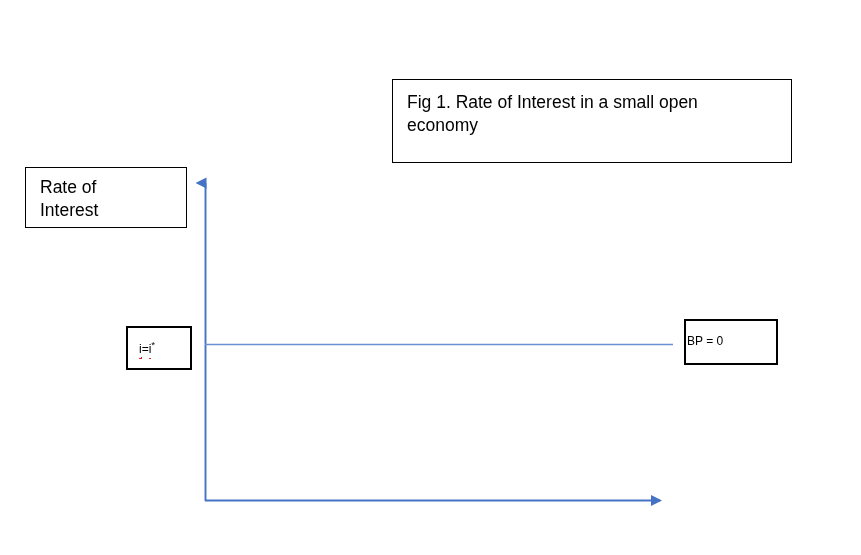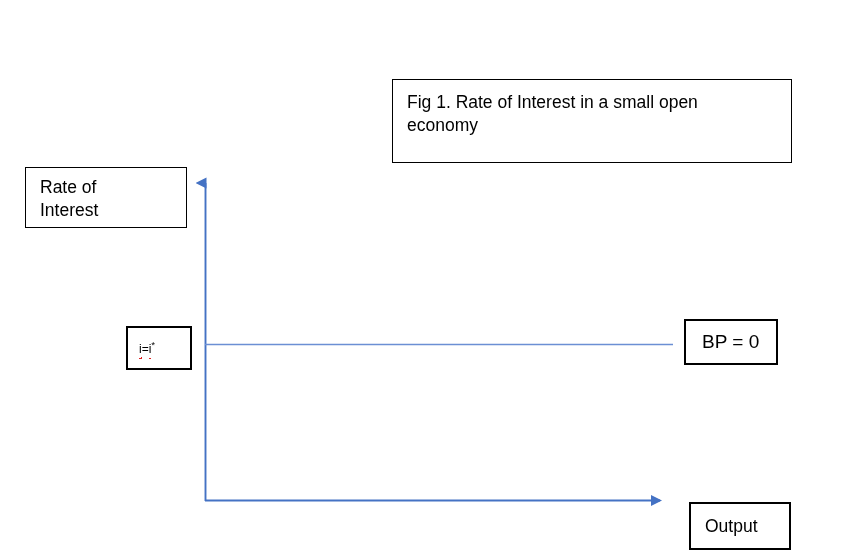--- a/index.html
+++ b/index.html
@@ -59,22 +59,22 @@
     height: 44px;
     padding: 0 0 0 11px;
     font-size: 12px;
     align-items: center;
   }
   #bp-box {
     left: 684px;
     top: 276px;
     width: 94px;
     height: 46px;
-    padding: 0 0 0 16px;
-    font-size: 19px;
+    padding: 0 0 0 1px;
+    font-size: 12px;
     align-items: center;
   }
   #output-box {
     left: 689px;
     top: 459px;
     width: 102px;
     height: 48px;
     padding: 0 0 0 14px;
     font-size: 17.5px;
     align-items: center;
@@ -149,17 +149,14 @@
   </div>
 
   <div class="box thick" id="i-star-box">
     <div><span class="squiggle-wrap">i</span><span>=</span><span class="squiggle-wrap">i</span><span class="star">*</span></div>
   </div>
 
   <div class="box thick" id="bp-box">
     <span>BP = 0</span>
   </div>
 
-  <div class="box thick" id="output-box">
-    <span>Output</span>
-  </div>
 
 </div>
 
 </body></html>

